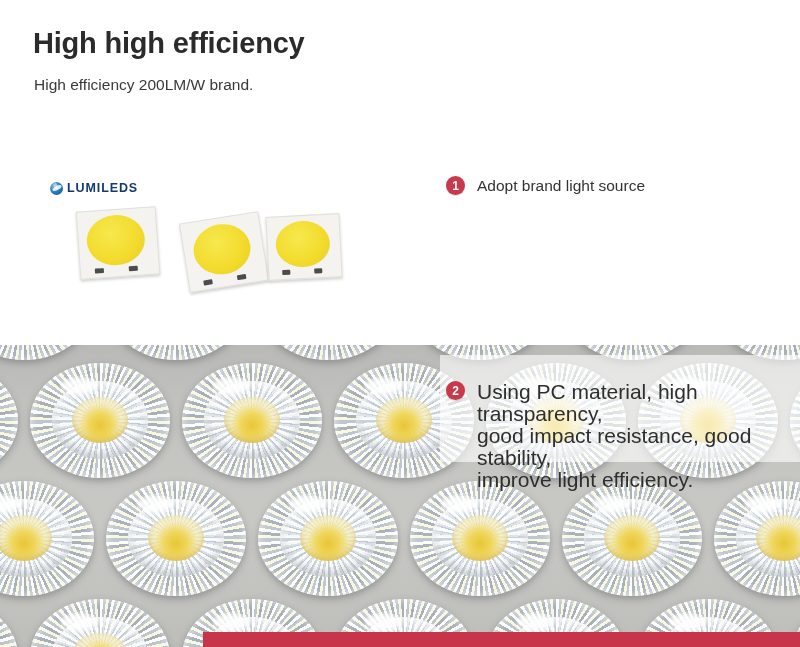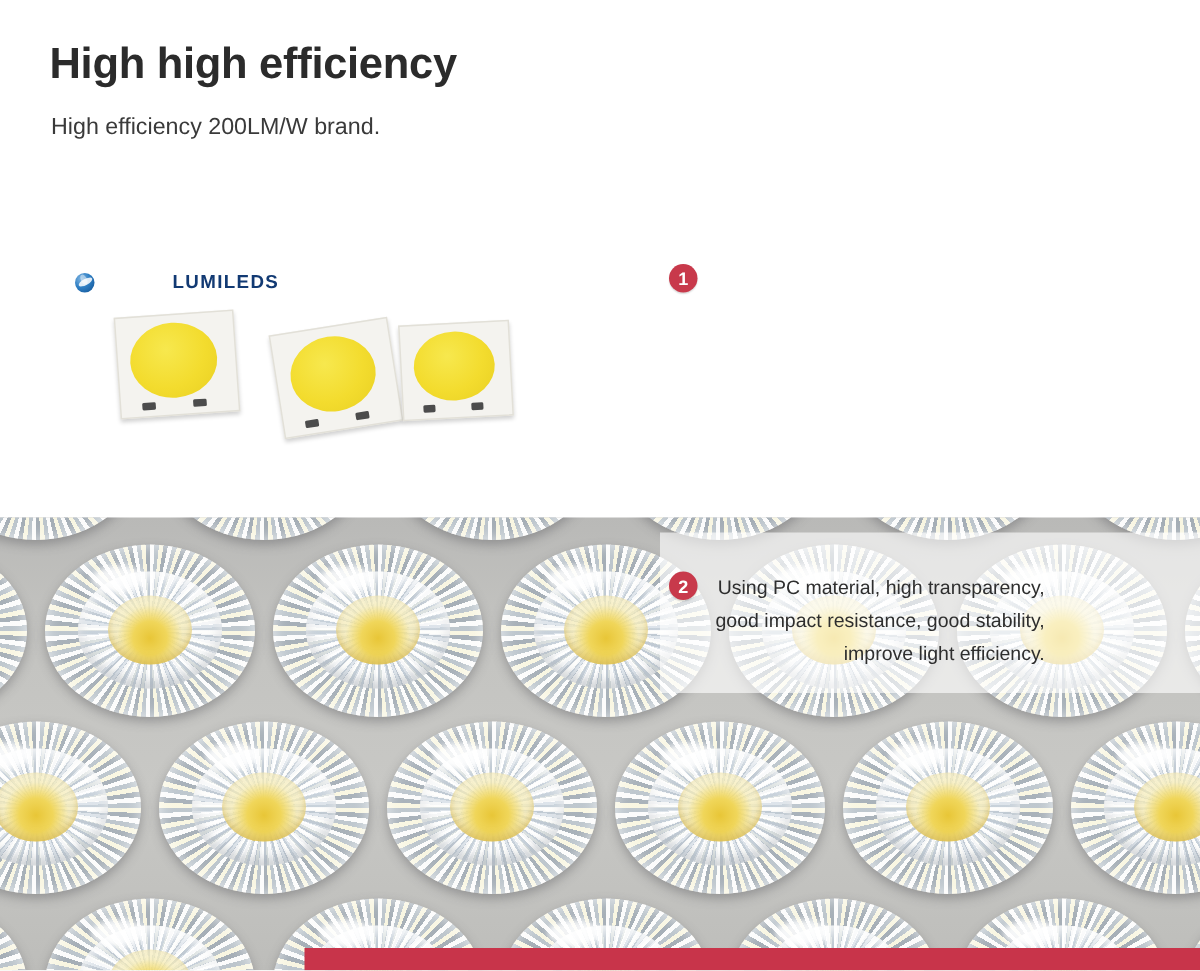--- a/index.html
+++ b/index.html
@@ -30,21 +30,21 @@
     position:relative;overflow:hidden;flex:none;}
   .brand-mark:before{
     content:"";position:absolute;left:1.5px;top:4.5px;width:10px;height:4px;
     border-radius:50%;background:rgba(255,255,255,.85);
     transform:rotate(-28deg);
   }
   .brand-mark:after{
     content:"";position:absolute;left:4px;top:1px;width:3.5px;height:7px;
     border-radius:50%;background:rgba(255,255,255,.45);transform:rotate(-28deg);
   }
-  .brand-text{font-size:12.5px;font-weight:bold;color:#123a73;letter-spacing:.9px;margin-left:48px;}
+  .brand-text{font-size:12.5px;font-weight:bold;color:#123a73;letter-spacing:.9px;}
 
   
   .chips{position:absolute;left:0;top:195px;width:400px;height:110px;}
   .chip{position:absolute;background:#f4f3ef;
     box-shadow:0 2px 3px rgba(0,0,0,.18);
     border:1px solid #e2e0d8;}
   .chip .phos{position:absolute;border-radius:50%;
     background:radial-gradient(circle at 42% 35%,#f7e84e 0%,#f3dc2e 55%,#e8cf22 100%);}
   .chip .pad{position:absolute;background:#4c4c4c;border-radius:1px;}
 
@@ -108,21 +108,21 @@
     position:absolute;left:22%;top:12%;width:26%;height:16%;border-radius:50%;
     background:rgba(255,255,255,.85);filter:blur(2px);
   }
 
   
   .overlay{
     position:absolute;left:440px;top:355px;width:360px;height:107px;
     background:rgba(255,255,255,.62);
   }
   .bullet2{position:absolute;left:446px;top:381px;display:flex;align-items:flex-start;gap:12px;width:348px;}
-  .bullet2 .btxt{font-size:13px;color:#2e2e2e;line-height:22px;text-align:right;}
+  .bullet2 .btxt{font-size:21px;color:#2e2e2e;line-height:22px;}
 
   
   .redbar{position:absolute;left:203px;top:632px;width:597px;height:15px;}
 </style>
 </head>
 <body>
 
 <div class="page">
 
   <div class="headline">High high efficiency</div>
@@ -146,20 +146,21 @@
     </div>
     <div class="chip chip3">
       <span class="phos"></span>
       <span class="pad a"></span>
       <span class="pad b"></span>
     </div>
   </div>
 
   <div class="bullet1">
     <span class="badge" style="background: rgb(200, 57, 75);">1</span>
+    <span class="btxt">Adopt brand light source</span>
   </div>
 
   <div class="photo" id="lensPhoto">
       <div class="lens" style="left: -46px; top: -100px; width: 140px; height: 114.8px;">
         <span class="rim"></span>
       </div>
       <div class="lens" style="left: 106px; top: -100px; width: 140px; height: 114.8px;">
         <span class="rim"></span>
       </div>
       <div class="lens" style="left: 258px; top: -100px; width: 140px; height: 114.8px;">

